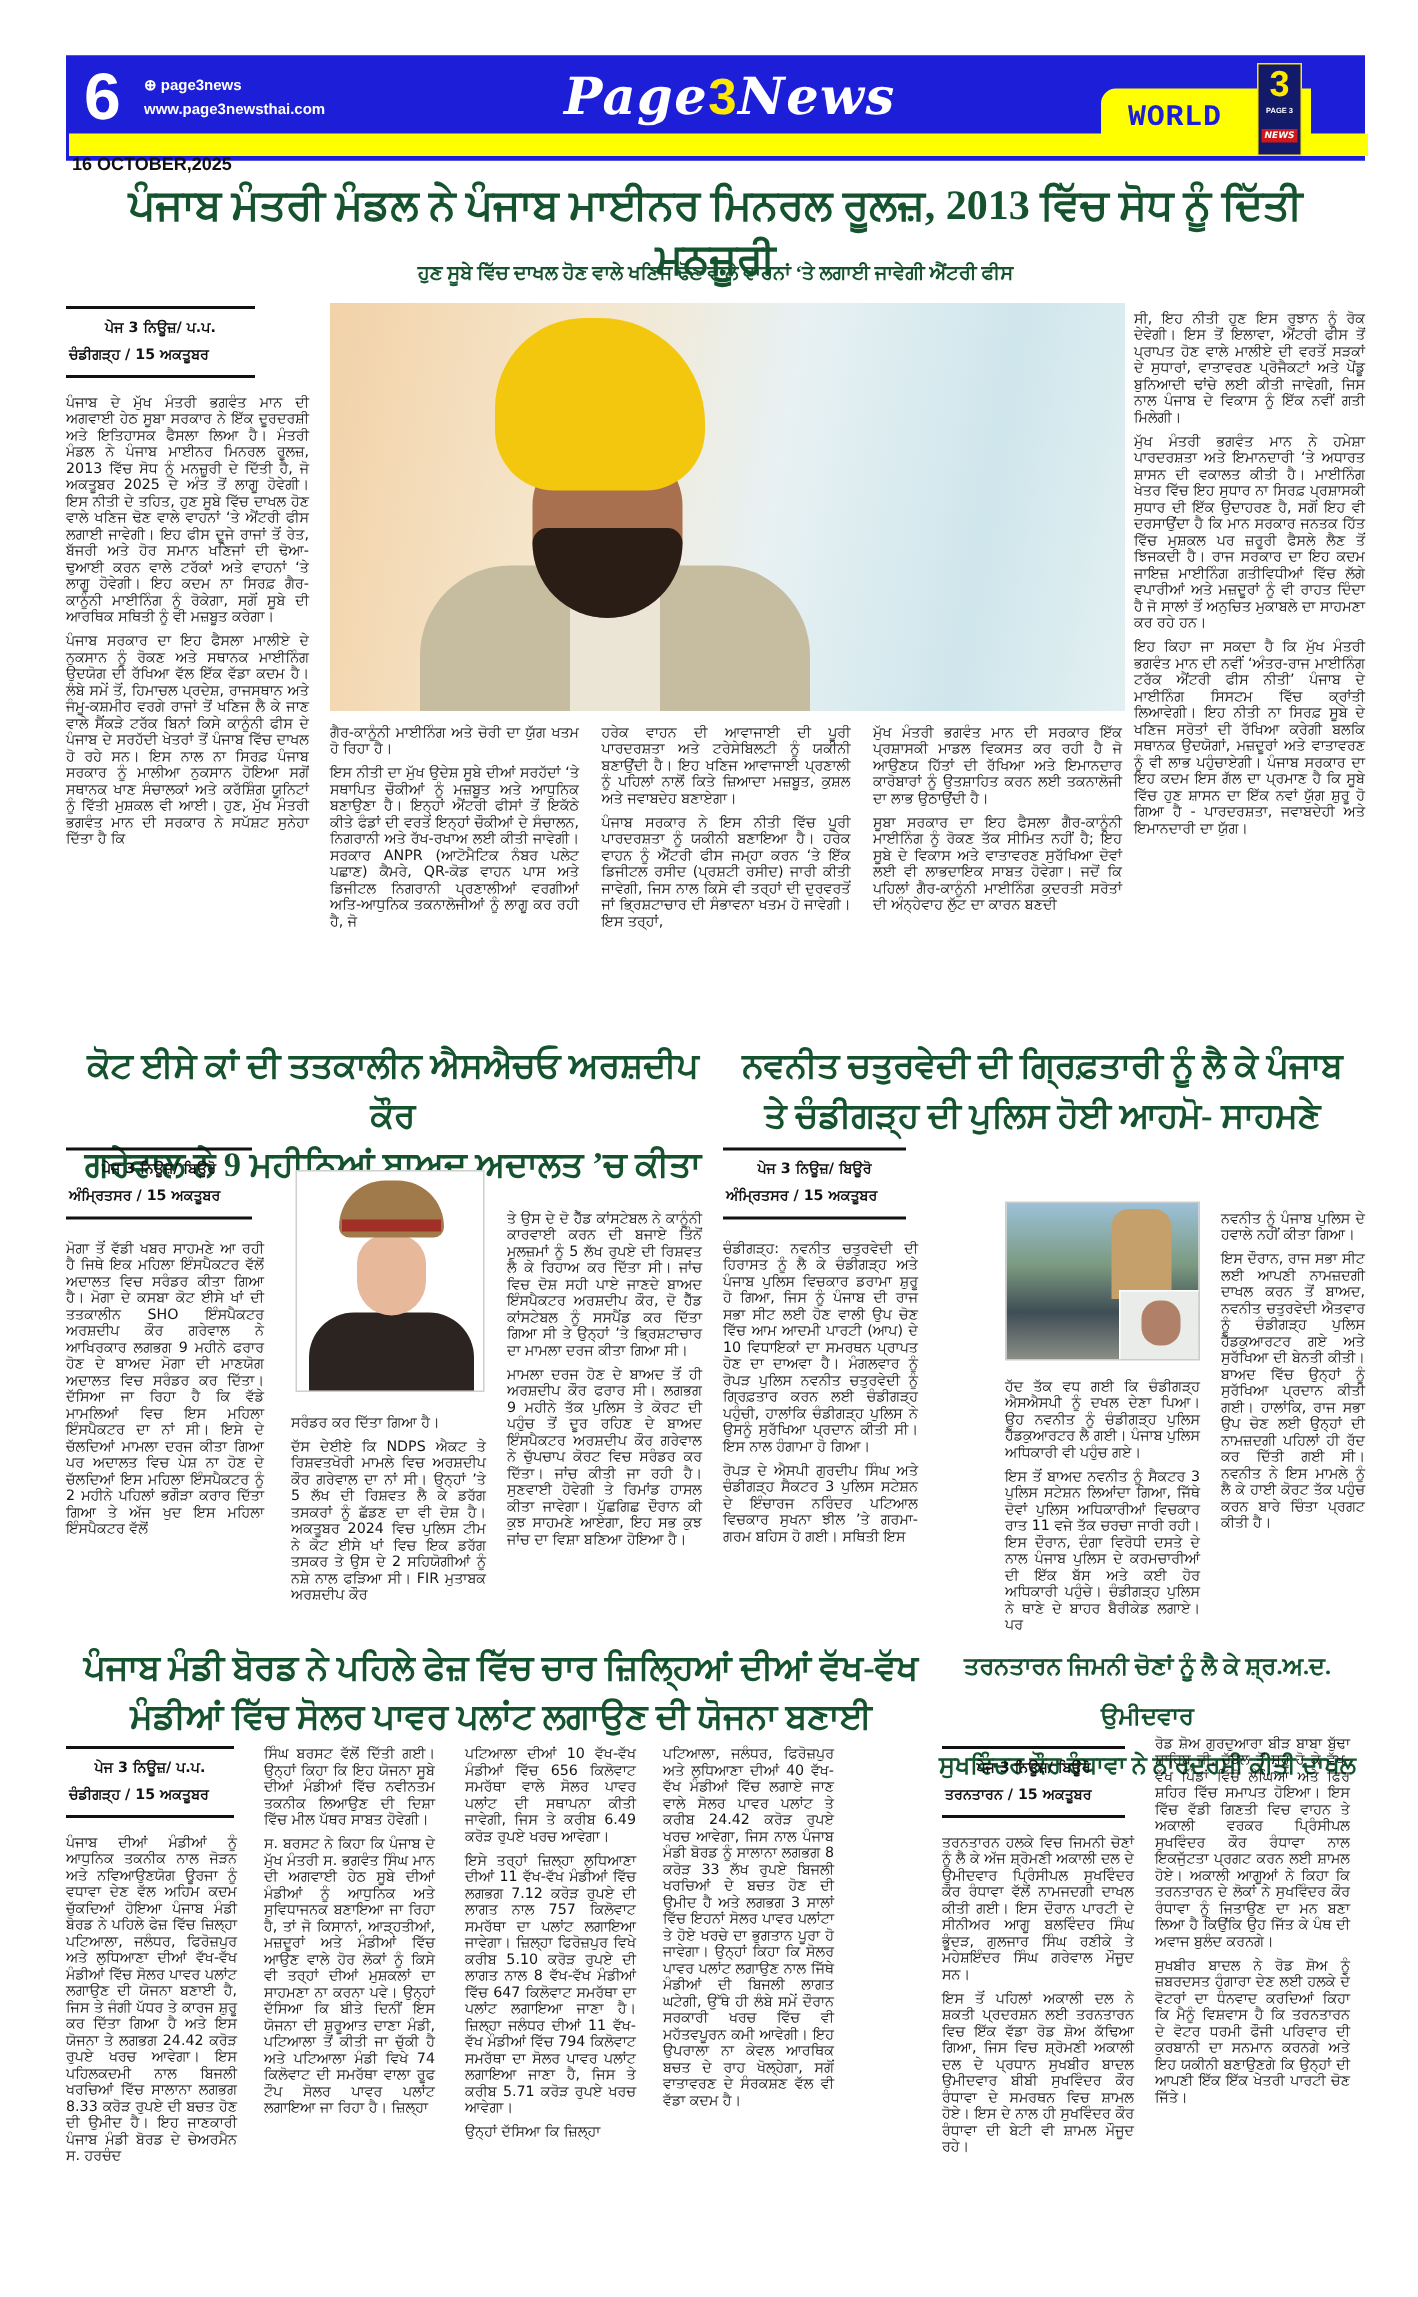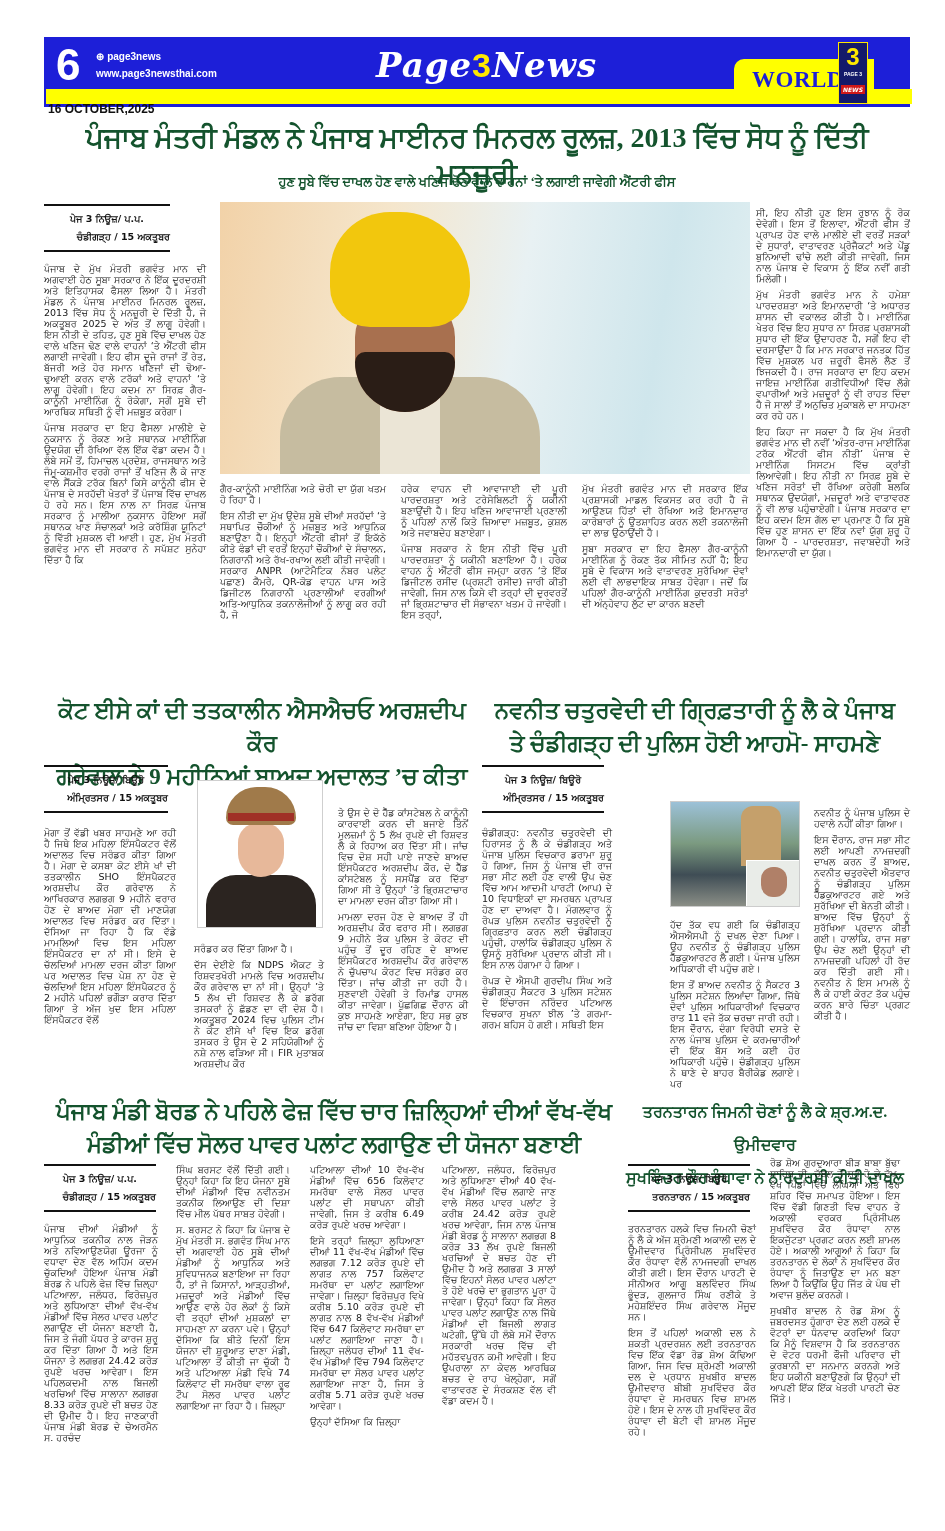--- a/index.html
+++ b/index.html
@@ -11,37 +11,37 @@
   
   .masthead { position: absolute; left: 0; top: 0; width: 866px; height: 70px; background: #1d1fd8; border: 2px solid #1d1fd8; }
   .mast-yellow { position: absolute; left: 0; top: 50px; width: 866px; height: 15px; background: #ffff00; }
   .mast-world-bg { position: absolute; left: 688px; top: 20px; width: 140px; height: 45px; background: #ffff00; border-radius: 10px 0 0 0; }
   .page-num { position: absolute; left: 10px; top: 2px; font-family: "Liberation Sans", sans-serif; font-weight: bold; font-size: 44px; color: #fff; line-height: 48px; }
   .mast-handle { position: absolute; left: 50px; top: 12px; font-family: "Liberation Sans", sans-serif; font-size: 10px; color: #fff; font-weight: bold; }
   .mast-url { position: absolute; left: 50px; top: 29px; font-family: "Liberation Sans", sans-serif; font-size: 10px; color: #fff; font-weight: bold; }
   .mast-date { position: absolute; left: 2px; top: 51px; font-family: "Liberation Sans", sans-serif; font-size: 12px; color: #111; font-weight: bold; margin-top: 12px; }
   .mast-logo { position: absolute; left: 330px; top: 4px; width: 220px; height: 44px; font-family: "DejaVu Serif", serif; font-size: 34px; font-weight: bold; font-style: italic; color: #fff; letter-spacing: 1px; line-height: 44px; }
   .mast-logo .three { color: #ffe800; font-style: normal; font-family: "Liberation Sans", sans-serif; }
-  .mast-world { position: absolute; left: 706px; top: 28px; font-family: Liberation Serif, serif; font-size: 23px; font-weight: bold; color: #1d1fd8; letter-spacing: 0.5px; }
+  .mast-world { position: absolute; left: 706px; top: 28px; font-family: Liberation Mono, monospace; font-size: 20px; font-weight: bold; color: #1d1fd8; letter-spacing: 0.5px; }
   .mast-badge { position: absolute; left: 792px; top: 3px; width: 30px; height: 62px; background: #141a6a; border: 1px solid #ffe800; text-align: center; }
   .mast-badge .b3 { font-family: "Liberation Sans", sans-serif; font-weight: bold; font-size: 24px; color: #ffe800; line-height: 28px; }
   .mast-badge .bp { font-family: "Liberation Sans", sans-serif; font-size: 5px; color: #fff; font-weight: bold; }
   .mast-badge .bn { display: inline-block; margin-top: 3px; background: #d01818; color: #fff; font-size: 6px; font-weight: bold; font-style: italic; padding: 1px 2px; }
 
   
   .hl { position: absolute; text-align: center; font-family: Liberation Serif, serif; font-weight: bold; color: #14532d; }
   .hl-main { left: 0; top: 83px; width: 866px; font-size: 28px; line-height: 36px; }
   .hl-sub { left: 0; top: 132px; width: 866px; font-size: 13px; line-height: 26px; }
   .hl-two { font-size: 23px; line-height: 33px; }
 
   
   .byline { position: absolute; border-top: 2px solid #111; border-bottom: 2px solid #111; padding: 4px 0; }
   .byline div { font-size: 9.5px; line-height: 18px; font-weight: bold; }
   .byline .b1 { text-align: center; }
-  .byline .b2 { text-align: right; padding-left: 2px; }
+  .byline .b2 { text-align: left; padding-left: 2px; }
 
   
   .col { position: absolute; font-size: 9.5px; line-height: 11px; text-align: justify; color: #161616; }
   .col p { margin-bottom: 5px; }
 
   
   .photo { position: absolute; overflow: hidden; }
   .photo-cm { left: 176px; top: 165px; width: 530px; height: 272px; background: linear-gradient(100deg, #f2d2a8 0%, #f5e6cc 30%, #e8f1f3 55%, #cfe6ec 80%, #e3f0f2 100%); }
   .cm-turban { position: absolute; left: 110px; top: 10px; width: 140px; height: 115px; background: #f2c70d; border-radius: 60px 70px 40px 40px; }
   .cm-face { position: absolute; left: 135px; top: 95px; width: 100px; height: 115px; background: #a8704f; border-radius: 40px 40px 50px 50px; }

